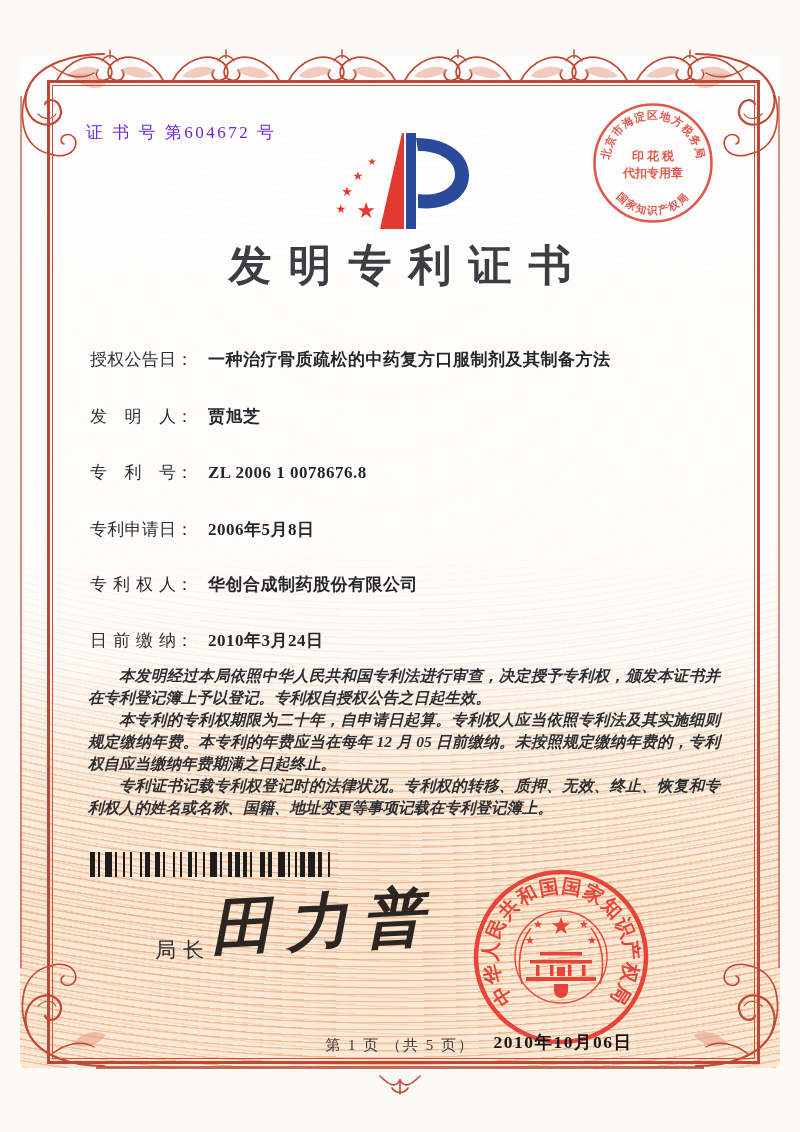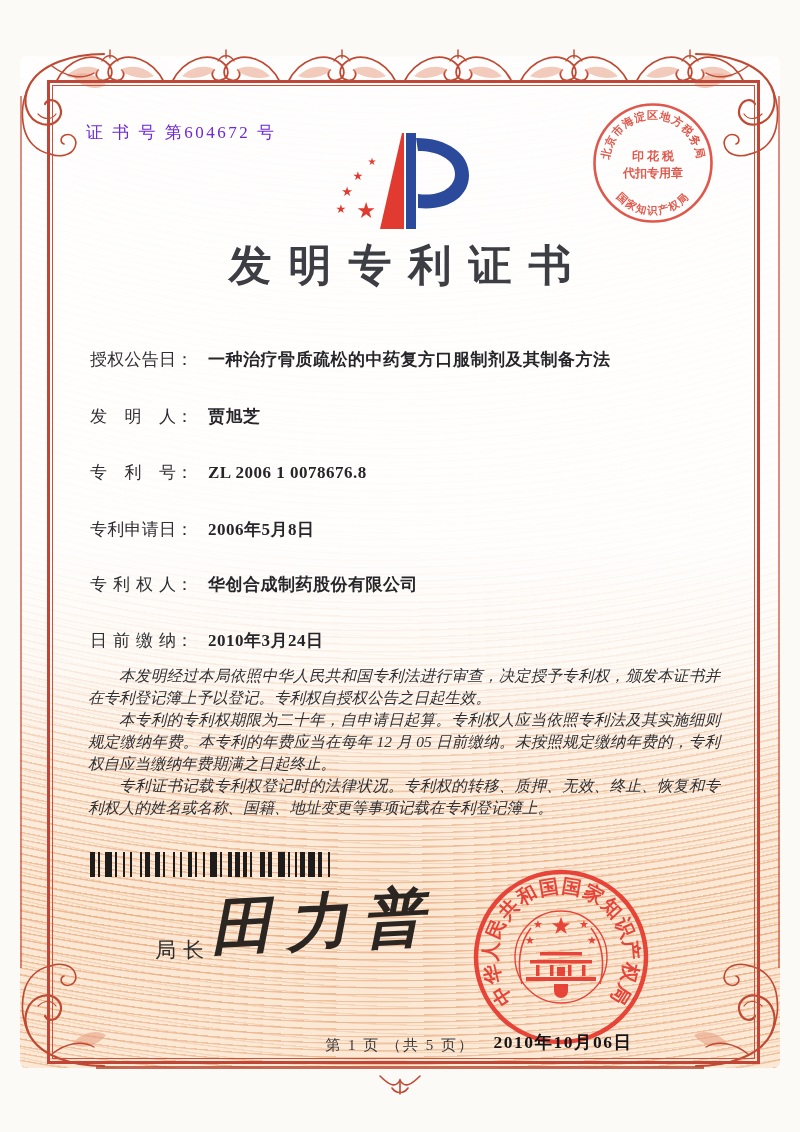--- a/index.html
+++ b/index.html
@@ -68,21 +68,21 @@
   }
   .field-colon{margin:0 2px 0 0;}
   .field-value{margin-left:13px;font-weight:600;color:#26262a;letter-spacing:.5px;}
   .row-0{top:348px;} .row-1{top:405px;} .row-2{top:461px;}
   .row-3{top:518px;} .row-4{top:573px;} .row-5{top:629px;}
 
   
   .body-text{
     position:absolute;left:88px;top:665px;width:632px;
     font-size:15.5px;line-height:22px;color:#2f2f33;
-    font-style:italic;font-weight:400;text-align:justify;
+    font-style:italic;font-weight:700;text-align:justify;
   }
   .body-text p{margin:0;text-indent:2em;}
 
   
   .barcode{position:absolute;left:90px;top:852px;width:245px;height:25px;}
   .barcode i{position:absolute;top:0;bottom:0;background:#1e1d1b;}
 
   
   .sig-title{
     position:absolute;left:155px;top:936px;

